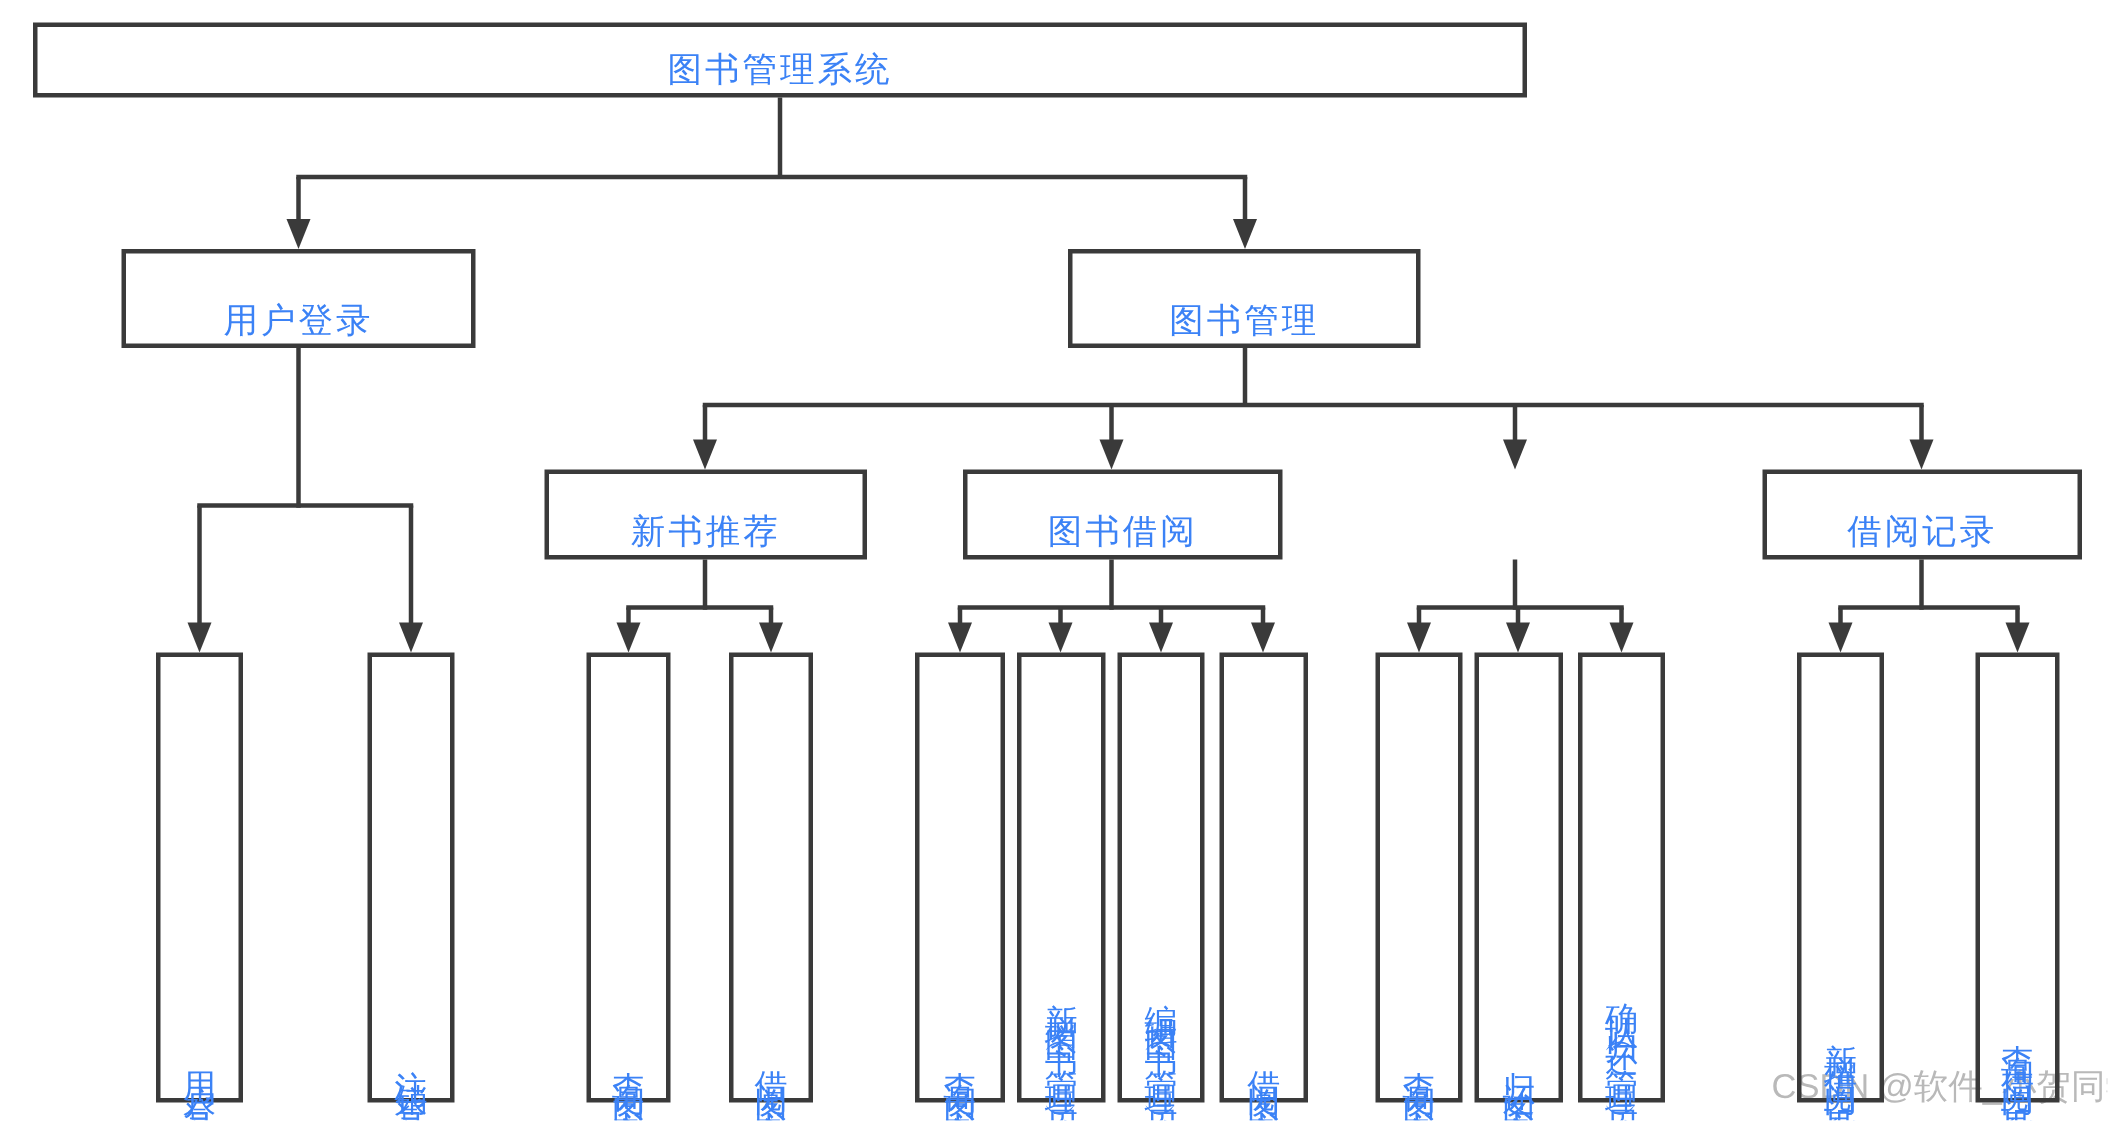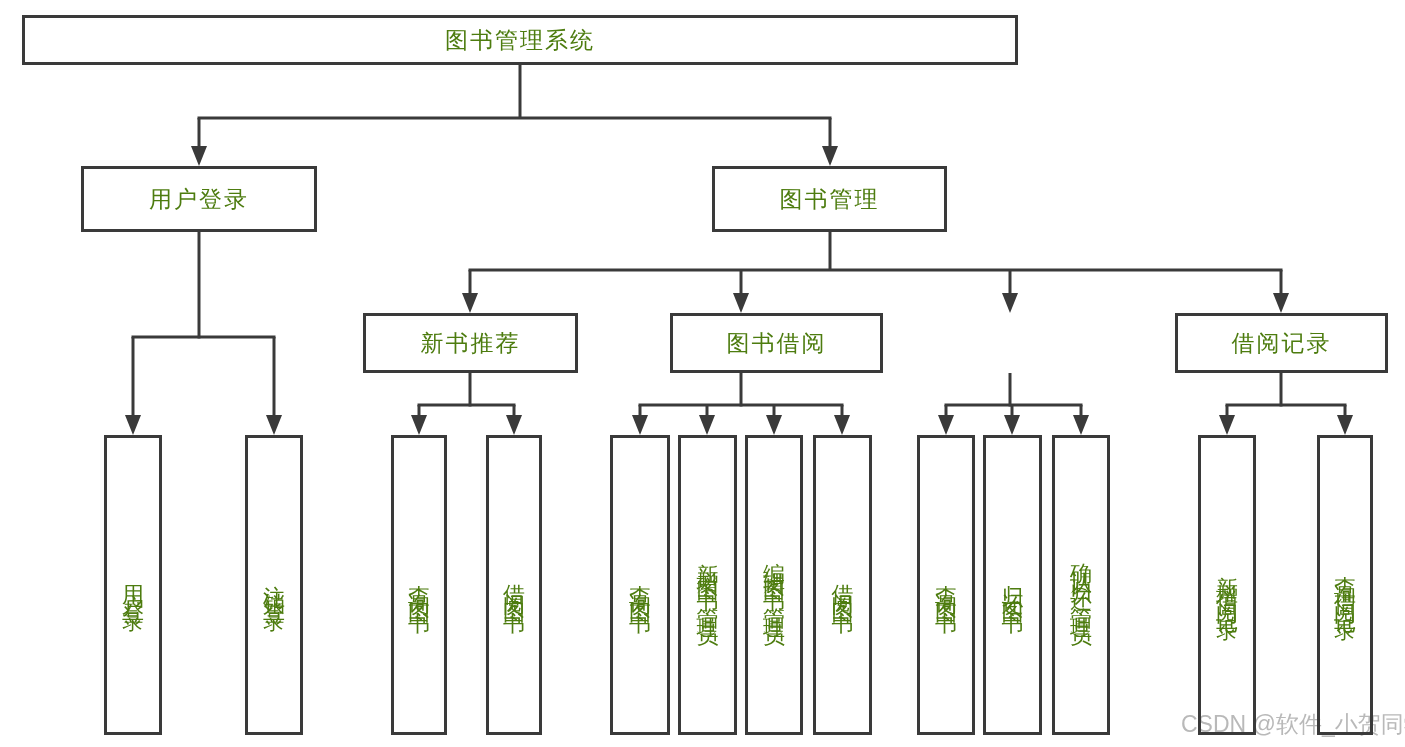--- a/index.html
+++ b/index.html
@@ -20,23 +20,23 @@
     left: 0; top: 0;
     z-index: 2;
     pointer-events: none;
   }
   .node {
     position: absolute;
     box-sizing: border-box;
     border: 3px solid #3a3a3a;
     background: transparent;
     display: flex;
-    align-items: center;
+    align-items: flex-end;
     justify-content: center;
-    color: #4d7c0f;
+    color: #3b82f6;
     z-index: 3;
   }
   .hbox span {
     font-size: 23px;
     letter-spacing: 2px;
     white-space: nowrap;
   }
   .vbox .vtext {
     writing-mode: vertical-rl;
     text-orientation: mixed;
@@ -137,21 +137,21 @@
   <div class="node hbox" style="left:81px;top:166px;width:236px;height:66px">
     <span>用户登录</span>
   </div>
   <div class="node hbox" style="left:363px;top:313px;width:215px;height:60px">
     <span>新书推荐</span>
   </div>
 
   <div class="node hbox" style="left:712px;top:166px;width:235px;height:66px">
     <span>图书管理</span>
   </div>
-  <div class="node hbox" style="left:670px;top:313px;width:213px;height:60px">
+  <div class="node hbox" style="left:642px;top:313px;width:213px;height:60px">
     <span>图书借阅</span>
   </div>
   <div class="node hbox" style="left:1175px;top:313px;width:213px;height:60px">
     <span>借阅记录</span>
   </div>
 
   <div class="node vbox" style="left:104px;top:435px;width:58px;height:300px">
     <span class="vtext">用户登录</span>
   </div>
   <div class="node vbox" style="left:245px;top:435px;width:58px;height:300px">

